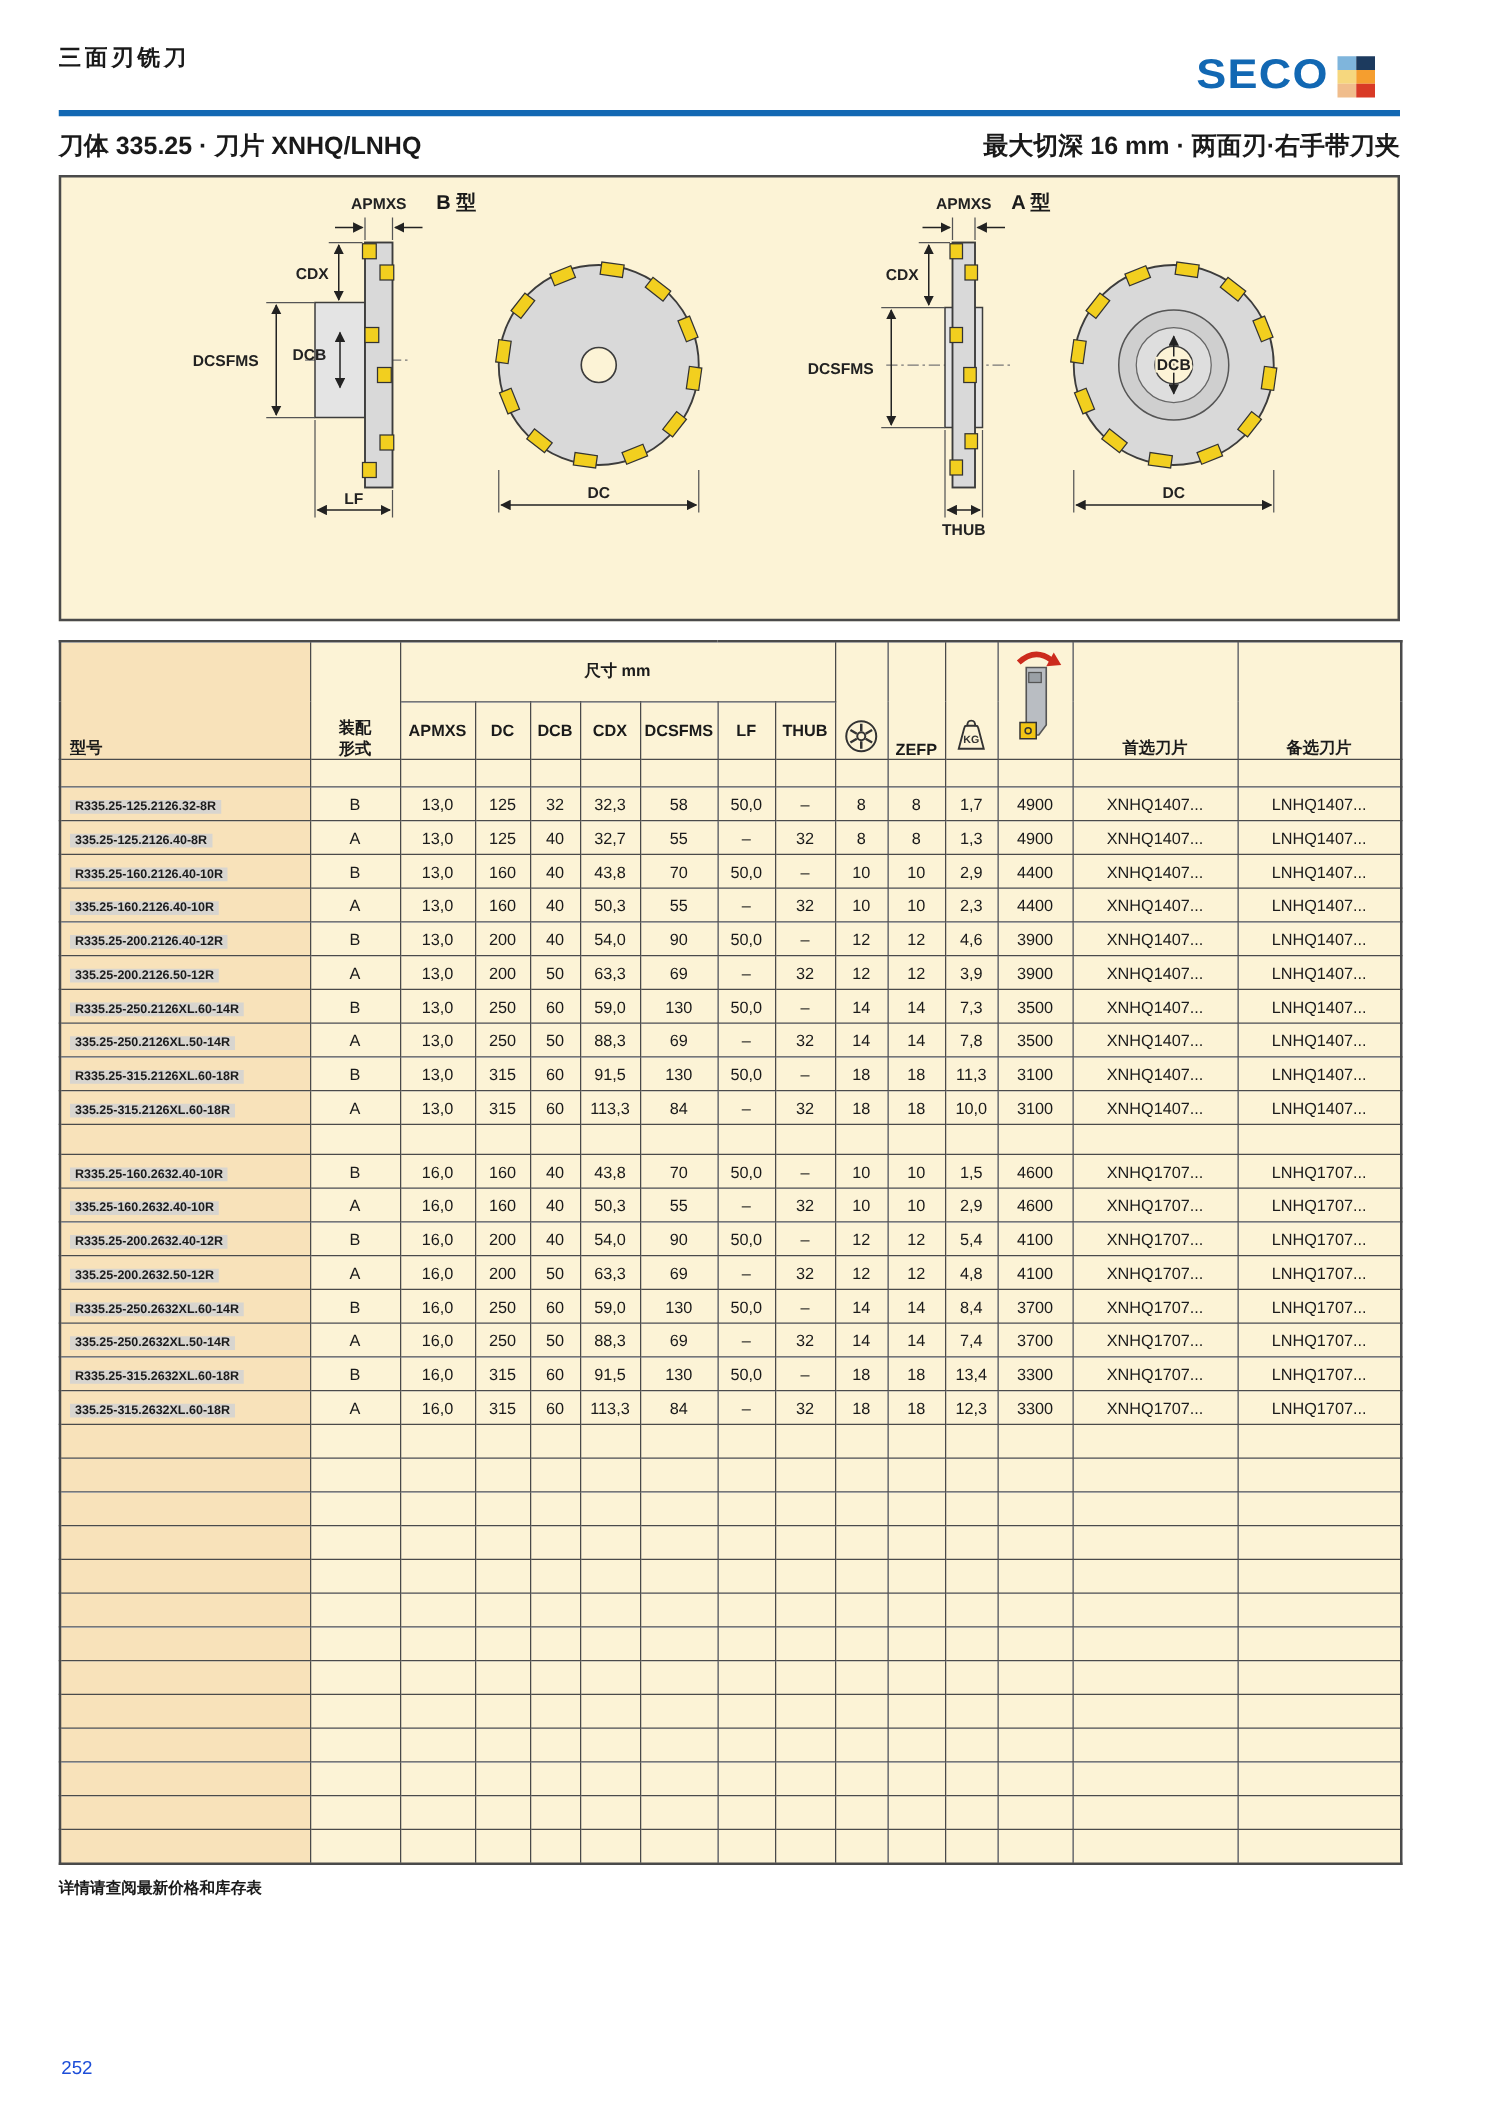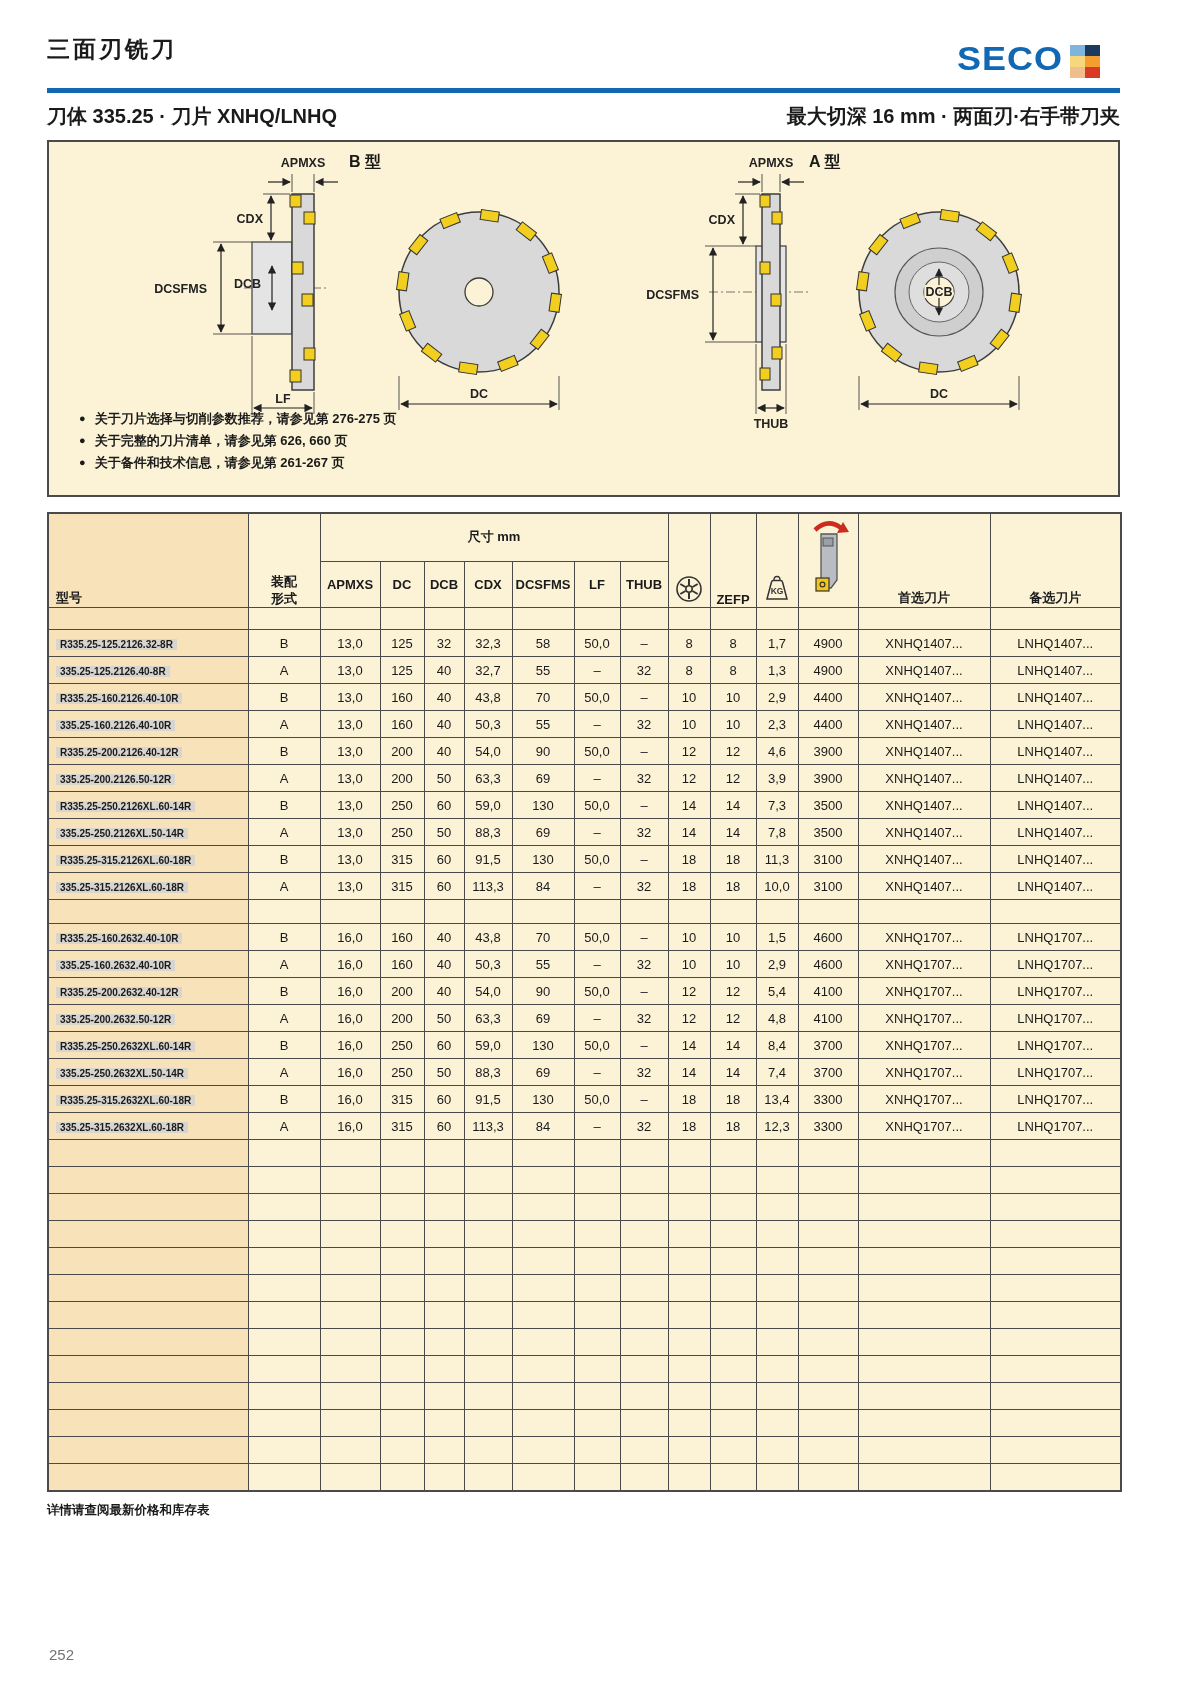--- a/index.html
+++ b/index.html
@@ -1,21 +1,21 @@
 <!DOCTYPE html>
 <html><head>
 <meta charset="utf-8">
 <style>
   html,body{margin:0;padding:0;}
   body{width:1200px;height:1697px;position:relative;background:#ffffff;
        font-family:"Liberation Sans",sans-serif;color:#1a1a1a;overflow:hidden;}
   .abs{position:absolute;}
 
   
-  .page-title{left:47px;top:34px;font-size:23px;font-weight:bold;letter-spacing:3px;}
+  .page-title{left:47px;top:34px;font-size:18px;font-weight:bold;letter-spacing:3px;}
   .logo{right:100px;top:44px;display:flex;align-items:flex-start;}
   .logo-text{color:#1268b3;font-size:36px;font-weight:800;letter-spacing:1px;line-height:30px;
              transform:scaleY(.92);}
   .logo-squares{display:grid;grid-template-columns:15px 15px;grid-auto-rows:11px;gap:0;
                 margin-left:7px;margin-top:1px;}
   .blue-rule{left:47px;width:1073px;top:88px;height:5px;background:#1268b3;}
   .subheader{left:47px;width:1073px;top:103px;display:flex;justify-content:space-between;
              font-size:20px;font-weight:bold;}
 
   
@@ -39,21 +39,21 @@
   th.h-mount{vertical-align:bottom;padding-bottom:8px;line-height:17px;}
   th.h-size{height:48px;vertical-align:middle;}
   tr.h2 th{height:46px;vertical-align:middle;}
   th.h-icon{vertical-align:bottom;padding-bottom:6px;}
   th.h-zefp{vertical-align:bottom;padding-bottom:14px;}
   th.h-rpm{vertical-align:top;padding-top:3px;}
   th.h-ins{vertical-align:bottom;padding-bottom:16px;}
   td .chip{background:#d8d5cf;display:inline-block;padding:0 4px;font-weight:bold;font-size:10px;}
 
   .footer-note{left:47px;top:1502px;font-size:12.5px;font-weight:bold;}
-  .page-number{left:49px;top:1646px;font-size:15px;color:#737373;text-align:right;}
+  .page-number{left:49px;top:1646px;font-size:15px;color:#1d4ed8;text-align:right;}
 </style>
 </head>
 <body>
 
 <div class="abs page-title">三面刃铣刀</div>
 
 <div class="abs logo">
   <span class="logo-text">SECO</span>
   <span class="logo-squares">
       <div style="background: rgb(127, 181, 220);"></div>
@@ -201,25 +201,20 @@
       <line x1="890" y1="127" x2="890" y2="173" stroke="#222" stroke-width="1.2" marker-start="url(#arr)" marker-end="url(#arr)"></line>
       <text class="dim" x="890" y="154" text-anchor="middle" stroke="#fcf3d6" stroke-width="4" paint-order="stroke">DCB</text>
 
       <line x1="810" y1="234" x2="810" y2="268" stroke="#555" stroke-width="1"></line>
       <line x1="970" y1="234" x2="970" y2="268" stroke="#555" stroke-width="1"></line>
       <line x1="812" y1="262" x2="968" y2="262" stroke="#222" stroke-width="1.2" marker-start="url(#arr)" marker-end="url(#arr)"></line>
       <text class="dim" x="890" y="256" text-anchor="middle">DC</text>
     </g>
   </svg>
 
-  <div class="notes">
-    <div><span class="b">●</span><span>关于刀片选择与切削参数推荐，请参见第 276-275 页</span></div>
-    <div><span class="b">●</span><span>关于完整的刀片清单，请参见第 626, 660 页</span></div>
-    <div><span class="b">●</span><span>关于备件和技术信息，请参见第 261-267 页</span></div>
-  </div>
 </div>
 
 <table class="cat">
   <colgroup>
     <col style="width:200px">
       <col style="width:72px">
       <col style="width:60px">
       <col style="width:44px">
     <col style="width:40px">
       <col style="width:48px">

